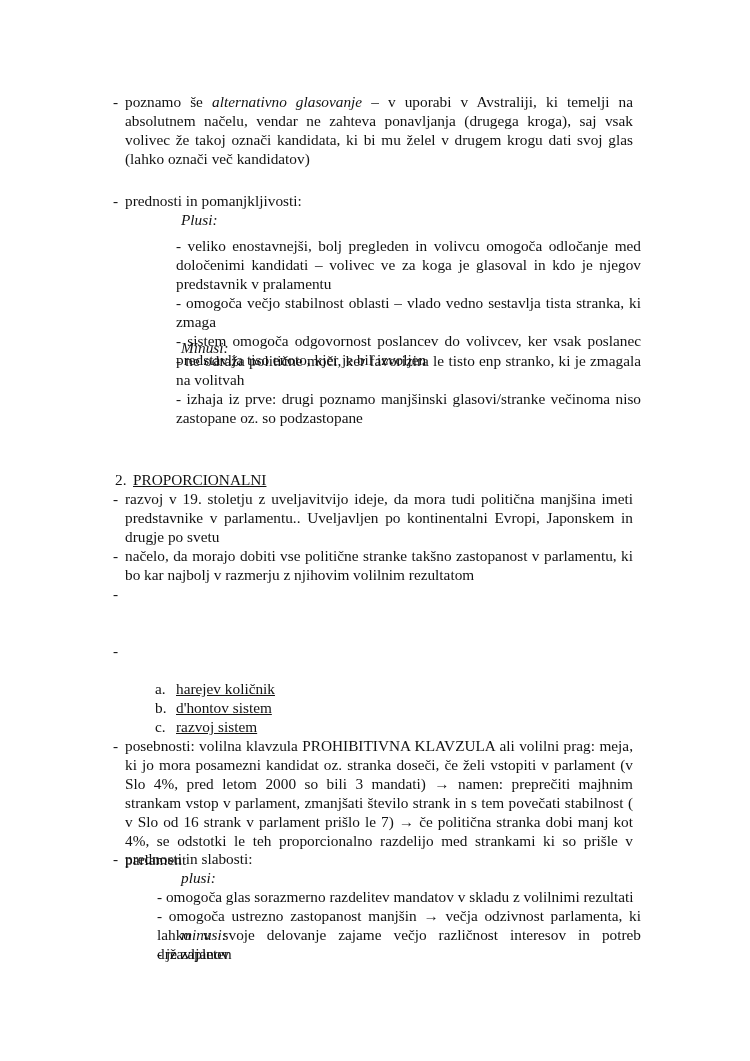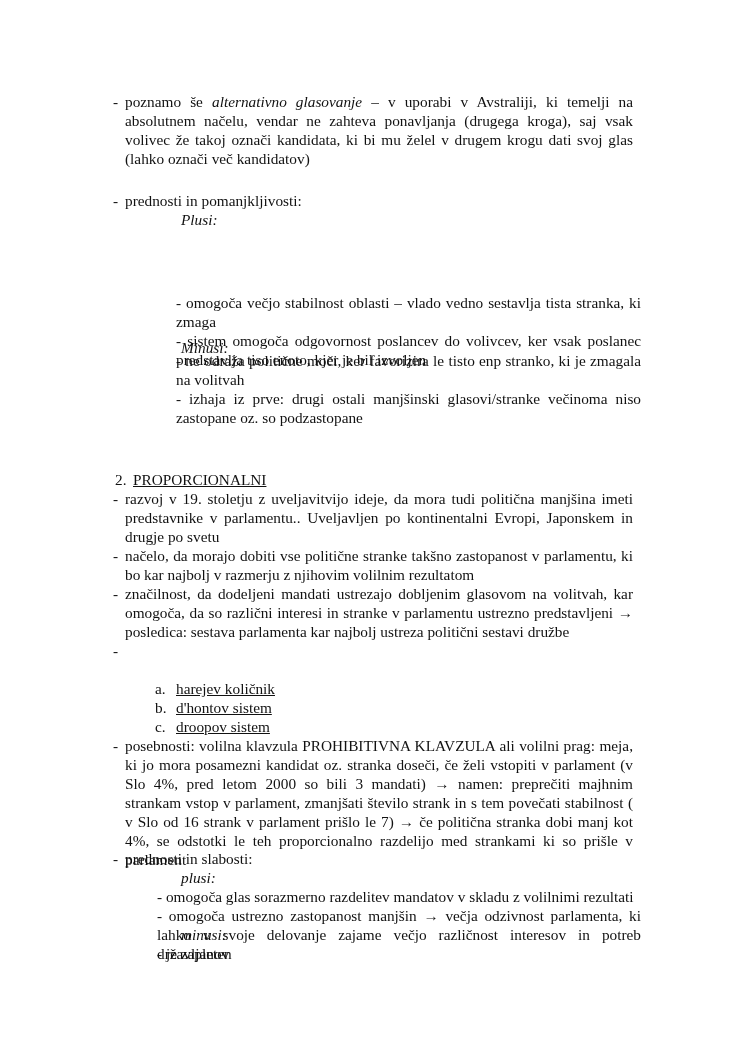--- a/index.html
+++ b/index.html
@@ -20,49 +20,49 @@
 
   <span class="dash" style="top:92px">-</span>
   <div class="blk" style="top:92px">
     <span>poznamo še </span><i>alternativno glasovanje</i><span> – v uporabi v Avstraliji, ki temelji na absolutnem načelu, vendar ne zahteva ponavljanja (drugega kroga), saj vsak volivec že takoj označi kandidata, ki bi mu želel v drugem krogu dati svoj glas (lahko označi več kandidatov)</span>
   </div>
 
   <span class="dash" style="top:191px">-</span>
   <div class="blk" style="top:191px">prednosti in pomanjkljivosti:</div>
   <div class="lab" style="left:133px;top:210px">Plusi:</div>
 
+  <div class="sub" style="top:236px">- veliko enostavnejši, bolj pregleden in volivcu omogoča odločanje med določenimi kandidati – volivec ve za koga je glasoval in kdo je njegov predstavnik v pralamentu</div>
   <div class="sub" style="top:331px">- sistem omogoča odgovornost poslancev do volivcev, ker vsak poslanec predstavlja tiso enoto, kjer je bil izvoljen</div>
   <div class="sub" style="top:293px">- omogoča večjo stabilnost oblasti – vlado vedno sestavlja tista stranka, ki zmaga</div>
 
   <div class="lab" style="left:133px;top:337px;"></div>
   <div class="lab" style="left:133px;top:338px">Minusi:</div>
 
   <div class="sub" style="top:351px">- ne odraža politične moči, ker favorizira le tisto enp stranko, ki je zmagala na volitvah</div>
-  <div class="sub" style="top:389px">- izhaja iz prve: drugi ostali manjšinski glasovi/stranke večinoma niso zastopane oz. so podzastopane</div>
+  <div class="sub" style="top:389px">- izhaja iz prve: drugi poznamo manjšinski glasovi/stranke večinoma niso zastopane oz. so podzastopane</div>
 
   <div style="position:absolute;left:115px;top:470px">2.</div>
   <div class="u" style="position:absolute;left:133px;top:470px">PROPORCIONALNI</div>
 
   <span class="dash" style="top:489px">-</span>
   <div class="blk" style="top:489px">razvoj v 19. stoletju z uveljavitvijo ideje, da mora tudi politična manjšina imeti predstavnike v parlamentu.. Uveljavljen po kontinentalni Evropi, Japonskem in drugje po svetu</div>
 
   <span class="dash" style="top:546px">-</span>
   <div class="blk" style="top:546px">načelo, da morajo dobiti vse politične stranke takšno zastopanost v parlamentu, ki bo kar najbolj v razmerju z njihovim volilnim rezultatom</div>
 
   <span class="dash" style="top:584px">-</span>
-  <div class="blk" style="top:584px">značilnost, da dodeljeni mandati ustrezajo dobljenim glasovom na volitvah, kar omogoča, da so različni interesi in stranke v parlamentu ustrezno predstavljeni → posledica: sestava parlamenta kar najbolj ustreza politični sestavi družbe</div>
 
   <span class="dash" style="top:641px">-</span>
 
   <div style="position:absolute;left:155px;top:679px">a.</div>
   <div class="u" style="position:absolute;left:176px;top:679px">harejev količnik</div>
   <div style="position:absolute;left:155px;top:698px">b.</div>
   <div class="u" style="position:absolute;left:176px;top:698px">d'hontov sistem</div>
   <div style="position:absolute;left:155px;top:717px">c.</div>
-  <div class="u" style="position:absolute;left:176px;top:717px">droopov sistem</div>
+  <div class="u" style="position:absolute;left:176px;top:717px">razvoj sistem</div>
 
   <span class="dash" style="top:736px">-</span>
   <div class="blk" style="top:736px">posebnosti: volilna klavzula PROHIBITIVNA KLAVZULA ali volilni prag: meja, ki jo mora posamezni kandidat oz. stranka doseči, če želi vstopiti v parlament (v Slo 4%, pred letom 2000 so bili 3 mandati) → namen: preprečiti majhnim strankam vstop v parlament, zmanjšati število strank in s tem povečati stabilnost ( v Slo od 16 strank v parlament prišlo le 7) → če politična stranka dobi manj kot 4%, se odstotki le teh proporcionalno razdelijo med strankami ki so prišle v parlament</div>
 
   <span class="dash" style="top:849px">-</span>
   <div class="blk" style="top:849px">prednosti in slabosti:</div>
   <div class="lab" style="left:133px;top:868px">plusi:</div>
   <div class="sub2" style="top:887px">- omogoča glas sorazmerno razdelitev mandatov v skladu z volilnimi rezultati</div>
   <div class="sub2" style="top:906px">- omogoča ustrezno zastopanost manjšin → večja odzivnost parlamenta, ki lahko v svoje delovanje zajame večjo različnost interesov in potreb državljanov</div>
   <div class="lab" style="left:133px;top:925px">minusi:</div>

